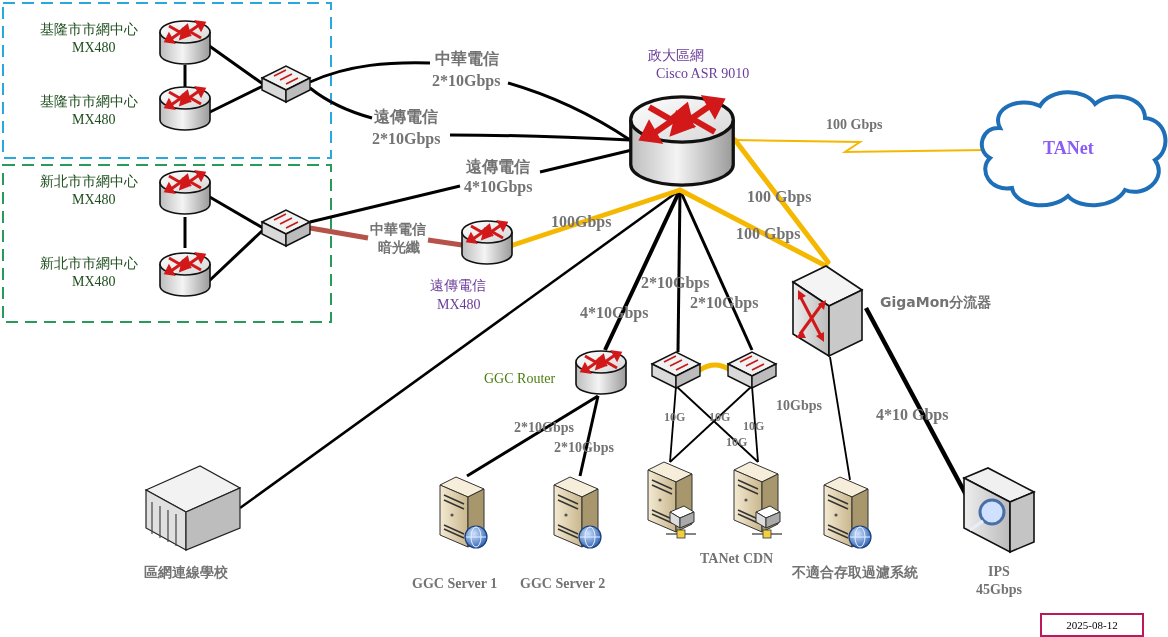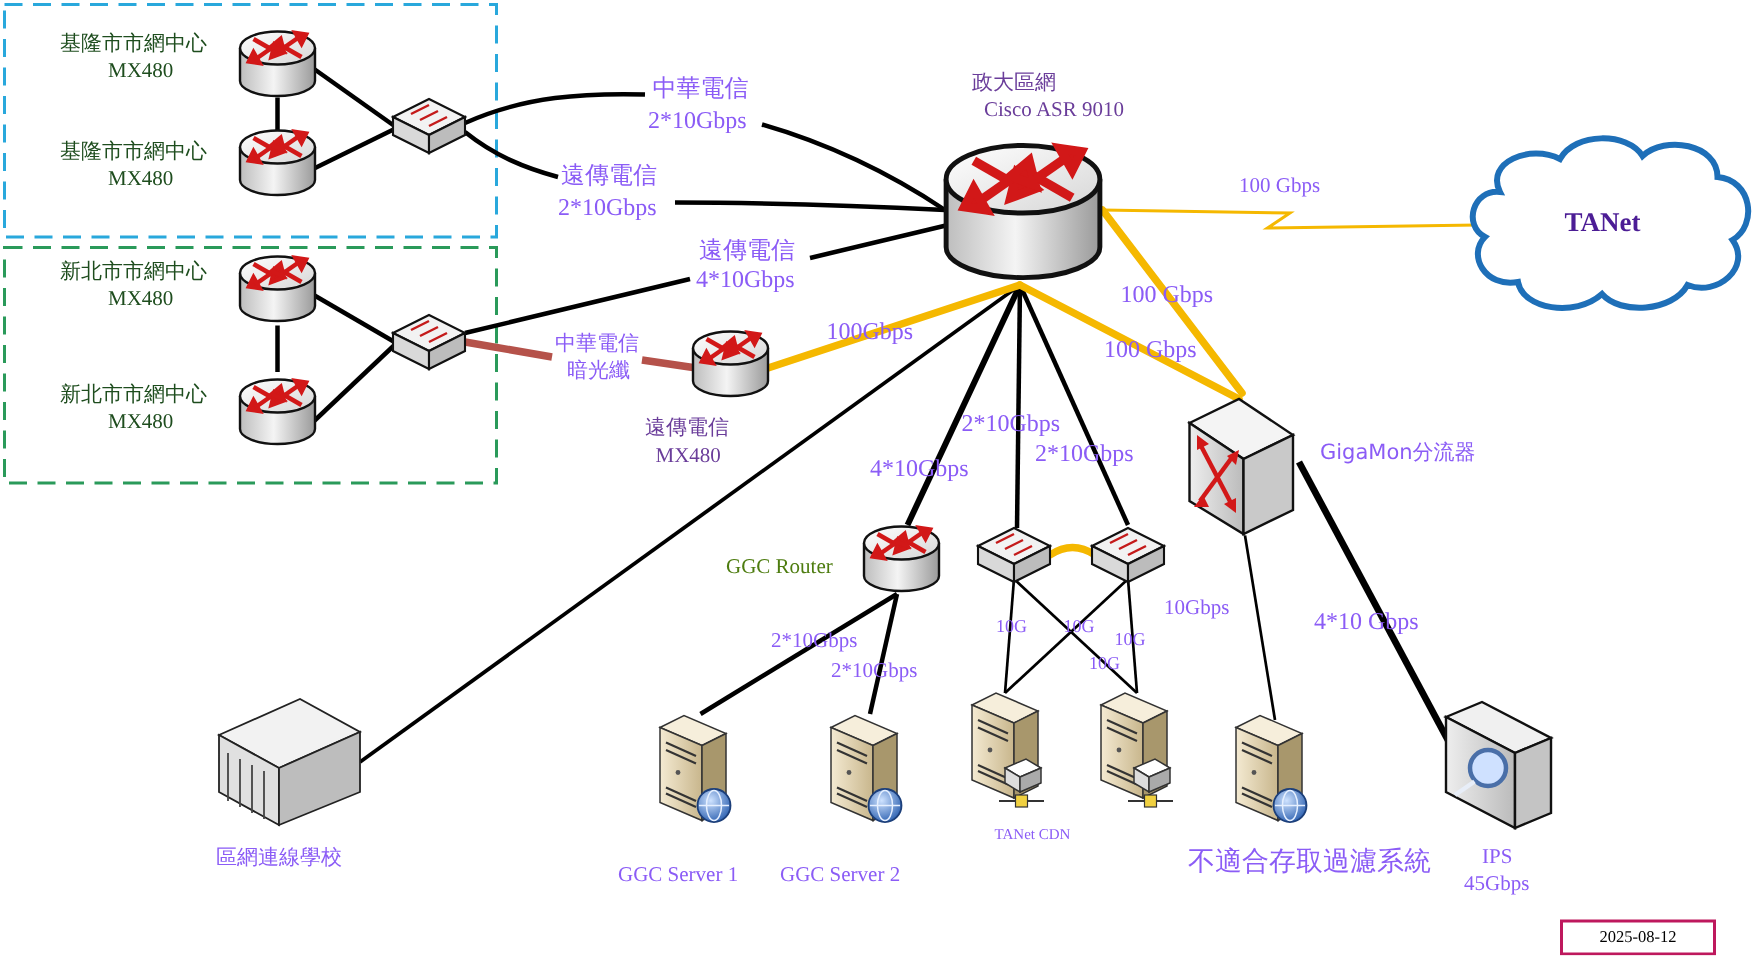--- a/index.html
+++ b/index.html
@@ -3,21 +3,21 @@
 <meta charset="utf-8">
 <style>
   html, body { margin:0; padding:0; background:#ffffff; }
   #stage { position:relative; width:1168px; height:637px; overflow:hidden; background:#fff;
            font-family:"Liberation Serif","DejaVu Serif",serif; }
   svg#diagram { position:absolute; left:0; top:0; }
   .lbl { position:absolute; white-space:nowrap; line-height:1.1; text-align:left; }
   .cjk { font-family:"DejaVu Sans","Liberation Sans",sans-serif; }
   .green { color:#1e4d1e; }
   .purple { color:#6a3d9a;font-family:Liberation Serif, serif; }
-  .black { color:#8b5cf6; }
+  .black { color:#737373;font-weight:bold; }
   .date-box { position:absolute; left:1040px; top:613px; width:100px; height:20px; border:2px solid #be185d;
               font-size:11px; text-align:center; line-height:20px; }
 </style>
 </head>
 <body>
 
 <div id="stage">
 <svg id="diagram" width="1168" height="637" viewBox="0 0 1168 637">
   <defs>
     <linearGradient id="cylSide" x1="0" x2="1" y1="0" y2="0">
@@ -241,25 +241,25 @@
 <div class="lbl black" style="left:690px;top:294px;font-size:16px">2*10Gbps</div>
 <div class="lbl black" style="left:514px;top:420px;font-size:14px">2*10Gbps</div>
 <div class="lbl black" style="left:554px;top:440px;font-size:14px">2*10Gbps</div>
 <div class="lbl black" style="left:664px;top:411px;font-size:12px">10G</div>
 <div class="lbl black" style="left:709px;top:411px;font-size:12px">10G</div>
 <div class="lbl black" style="left:743px;top:420px;font-size:12px">10G</div>
 <div class="lbl black" style="left:726px;top:436px;font-size:12px">10G</div>
 <div class="lbl black" style="left:776px;top:398px;font-size:14px">10Gbps</div>
 <div class="lbl black" style="left:876px;top:406px;font-size:16px">4*10 Gbps</div>
 
-<div class="lbl" style="left:1043px;top:139px;font-size:18px;font-weight:bold;color:#4c1d95">TANet</div>
+<div class="lbl" style="left:1043px;top:139px;font-size:18px;font-weight:bold;color:#8b5cf6">TANet</div>
 <div class="lbl cjk black" style="left:880px;top:295px;font-size:14px">GigaMon分流器</div>
 <div class="lbl" style="left:484px;top:371px;font-size:14px;color:#4d7c0f">GGC Router</div>
 <div class="lbl black" style="left:412px;top:576px;font-size:14px">GGC Server 1</div>
 <div class="lbl black" style="left:520px;top:576px;font-size:14px">GGC Server 2</div>
-<div class="lbl black" style="left:663px;top:551px;font-size:10px">TANet CDN</div>
-<div class="lbl cjk black" style="left:792px;top:565px;font-size:18px">不適合存取過濾系統</div>
+<div class="lbl black" style="left:700px;top:551px;font-size:14px">TANet CDN</div>
+<div class="lbl cjk black" style="left:792px;top:565px;font-size:14px">不適合存取過濾系統</div>
 <div class="lbl black" style="left:988px;top:564px;font-size:14px">IPS</div>
 <div class="lbl black" style="left:976px;top:582px;font-size:14px">45Gbps</div>
 <div class="lbl cjk black" style="left:144px;top:565px;font-size:14px">區網連線學校</div>
 
 <div class="date-box">2025-08-12</div>
 </div>
 
 </body></html>

